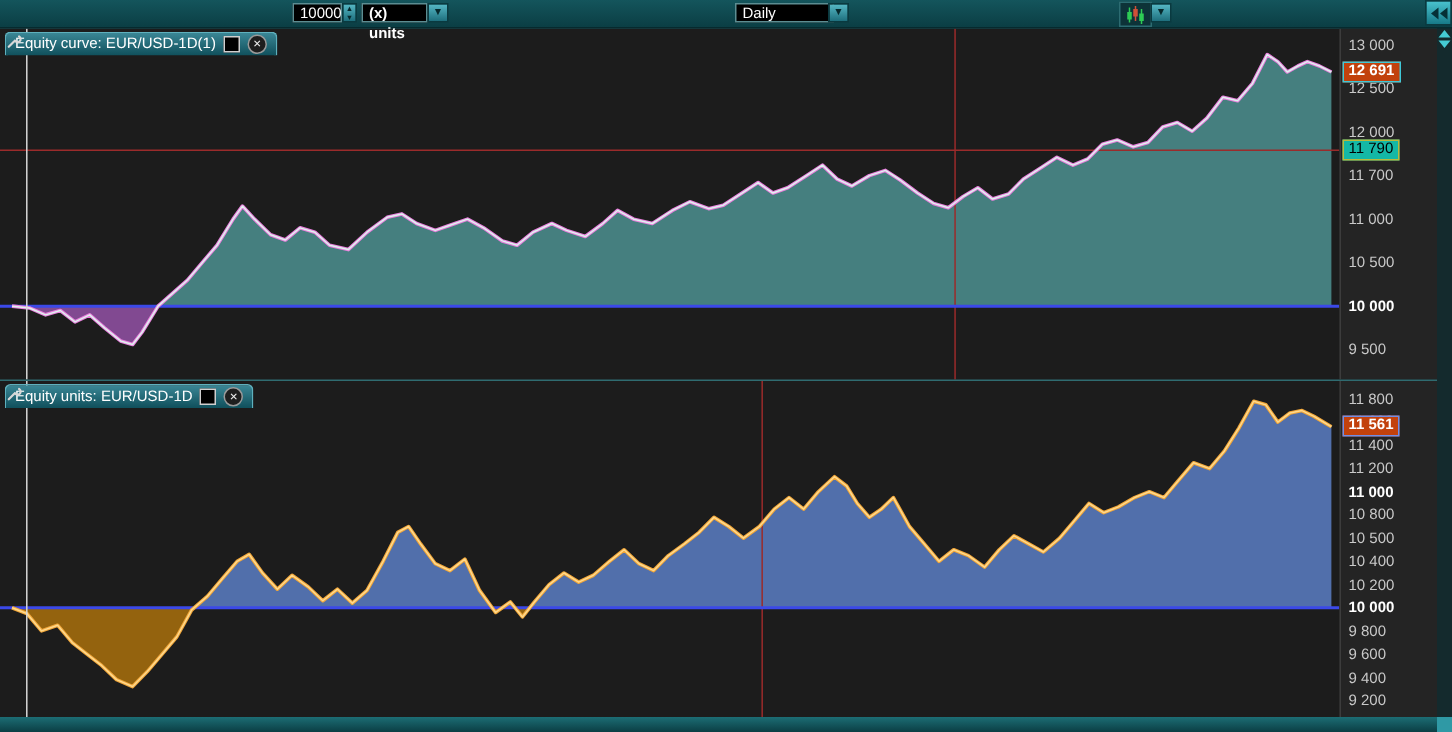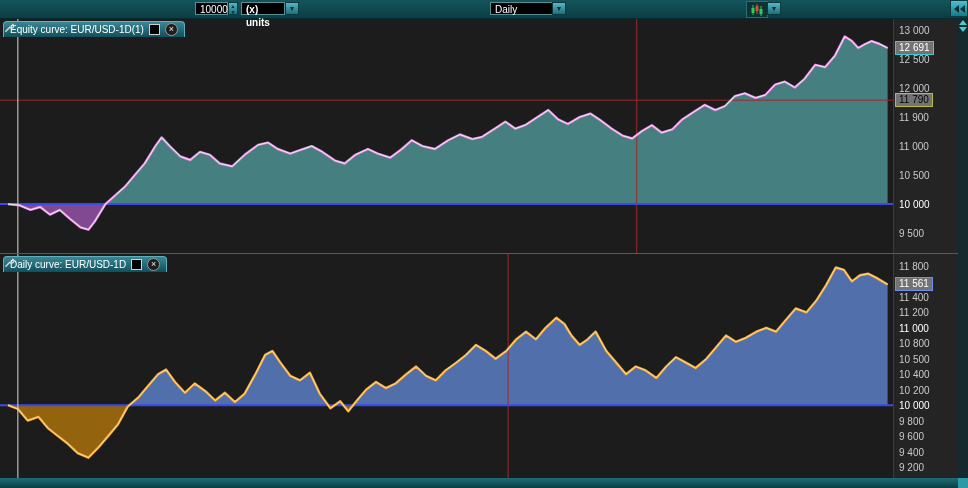--- a/index.html
+++ b/index.html
@@ -26,25 +26,25 @@
             border-right:5px solid #053036;}
 
   
   .panel{position:absolute;left:0;width:968px;background:#1c1c1c;}
   .panel.top{top:18px;height:235px;border-top:1px solid #2f6b70;box-sizing:border-box;}
   .panel.bottom{top:253px;height:225px;border-top:1px solid #2f6b70;box-sizing:border-box;}
   .panel svg{position:absolute;left:0;top:0;display:block;}
   .axis{position:absolute;left:893px;top:0;width:65px;height:100%;
         background:#242424;border-left:1px solid #3c3c3c;box-sizing:border-box;}
   .tick{position:absolute;left:5px;font-size:10px;color:#c9c9c9;white-space:nowrap;line-height:11px;}
-  .tick.b{color:#ffffff;font-weight:normal;}
+  .tick.b{color:#ffffff;font-weight:bold;}
   .badge{position:absolute;left:1px;font-size:10px;line-height:12px;padding:0 3px;border:1px solid;
          white-space:nowrap;z-index:3;}
-  .badge.last{color:#fff;background:#737373;}
-  .badge.price{color:#000;background:#737373;border-color:#b9b93c;}
+  .badge.last{color:#fff;background:#c2410c;font-weight:bold;}
+  .badge.price{color:#000;background:#14b8a6;border-color:#b9b93c;}
 
   .tab{position:absolute;top:2px;left:3px;height:15px;display:flex;align-items:center;gap:5px;
        padding:0 6px;background:linear-gradient(#3a8695,#10505c);border:1px solid #5fb0bd;border-bottom:none;
        border-radius:4px 4px 0 0;color:#fff;font-size:10px;z-index:4;cursor:pointer;}
   .tab .sq{width:9px;height:9px;background:#000;border:1px solid #cfcfcf;}
   .tab .cls{width:11px;height:11px;border-radius:50%;background:#1e1e1e;border:1px solid #9a9a9a;
             color:#eee;font-size:9px;line-height:10px;text-align:center;cursor:pointer;}
 
   
   .right-strip{position:absolute;left:958px;top:18px;width:10px;height:460px;background:#142a2d;z-index:5;}
@@ -106,21 +106,21 @@
         <line x1="0" y1="81.2" x2="893" y2="81.2" stroke="#9b2b2b" stroke-width="1"></line>
         <line x1="0" y1="185.1" x2="893" y2="185.1" stroke="#3b49e8" stroke-width="2"></line>
         <path d="M8.0 185.1 L19.6 186.3 L30.4 190.9 L40.2 188.0 L50.0 195.6 L59.8 190.9 L69.7 199.6 L80.4 208.3 L88.4 210.7 L94.7 202.5 L105.4 185.1 L115.2 176.4 L125.0 167.7 L134.8 156.1 L144.7 144.5 L155.4 127.1 L161.6 118.4 L169.7 127.1 L180.4 137.5 L190.2 141.0 L200.0 132.9 L209.9 135.8 L219.7 144.5 L232.2 147.4 L244.7 135.8 L258.1 125.9 L267.9 123.6 L277.7 130.0 L290.2 134.6 L300.0 131.2 L311.7 127.1 L322.4 132.9 L334.9 141.6 L344.7 144.5 L355.4 135.8 L367.9 130.0 L377.7 134.6 L390.2 138.7 L401.9 130.0 L411.7 121.3 L422.4 127.1 L434.9 130.0 L448.3 121.3 L459.9 115.5 L472.4 120.1 L482.2 117.8 L494.7 109.7 L505.4 102.7 L515.3 109.7 L525.1 106.2 L537.6 98.1 L548.3 91.1 L558.1 100.4 L567.9 105.0 L579.6 98.1 L590.3 94.6 L600.1 101.0 L611.7 109.7 L622.4 116.6 L632.2 119.5 L642.1 112.0 L651.9 106.2 L661.7 113.7 L672.4 110.3 L682.3 100.4 L694.8 92.3 L704.6 85.9 L715.3 91.1 L725.1 87.0 L734.9 77.2 L744.8 74.3 L755.5 78.9 L765.3 76.0 L775.1 65.6 L784.9 62.7 L794.8 68.5 L804.6 59.8 L815.3 45.8 L825.1 48.2 L835.0 36.6 L844.8 17.4 L851.9 22.1 L858.2 29.0 L865.3 25.0 L871.6 22.1 L879.6 25.0 L887.6 29.0" fill="none" stroke="#e882dd" stroke-width="2.4" stroke-linejoin="round"></path>
         <path d="M8.0 185.1 L19.6 186.3 L30.4 190.9 L40.2 188.0 L50.0 195.6 L59.8 190.9 L69.7 199.6 L80.4 208.3 L88.4 210.7 L94.7 202.5 L105.4 185.1 L115.2 176.4 L125.0 167.7 L134.8 156.1 L144.7 144.5 L155.4 127.1 L161.6 118.4 L169.7 127.1 L180.4 137.5 L190.2 141.0 L200.0 132.9 L209.9 135.8 L219.7 144.5 L232.2 147.4 L244.7 135.8 L258.1 125.9 L267.9 123.6 L277.7 130.0 L290.2 134.6 L300.0 131.2 L311.7 127.1 L322.4 132.9 L334.9 141.6 L344.7 144.5 L355.4 135.8 L367.9 130.0 L377.7 134.6 L390.2 138.7 L401.9 130.0 L411.7 121.3 L422.4 127.1 L434.9 130.0 L448.3 121.3 L459.9 115.5 L472.4 120.1 L482.2 117.8 L494.7 109.7 L505.4 102.7 L515.3 109.7 L525.1 106.2 L537.6 98.1 L548.3 91.1 L558.1 100.4 L567.9 105.0 L579.6 98.1 L590.3 94.6 L600.1 101.0 L611.7 109.7 L622.4 116.6 L632.2 119.5 L642.1 112.0 L651.9 106.2 L661.7 113.7 L672.4 110.3 L682.3 100.4 L694.8 92.3 L704.6 85.9 L715.3 91.1 L725.1 87.0 L734.9 77.2 L744.8 74.3 L755.5 78.9 L765.3 76.0 L775.1 65.6 L784.9 62.7 L794.8 68.5 L804.6 59.8 L815.3 45.8 L825.1 48.2 L835.0 36.6 L844.8 17.4 L851.9 22.1 L858.2 29.0 L865.3 25.0 L871.6 22.1 L879.6 25.0 L887.6 29.0" fill="none" stroke="#dff3ef" stroke-width="1" stroke-linejoin="round"></path>
         <line x1="17.86" y1="0" x2="17.86" y2="235" stroke="#d8d8d8" stroke-width="1"></line>
       </svg>
     <div class="axis" id="axis-0">
         <div class="tick" style="top:6px">13 000</div>
         <div class="tick" style="top:35px">12 500</div>
         <div class="tick" style="top:64px">12 000</div>
-        <div class="tick" style="top:93px">11 900</div>
+        <div class="tick" style="top:93px">11 700</div>
         <div class="tick" style="top:122px">11 000</div>
         <div class="tick" style="top:151px">10 500</div>
         <div class="tick b" style="top:180px">10 000</div>
         <div class="tick" style="top:209px">9 500</div>
         <div class="badge last" style="top:22px;border-color:#3fc8d8">12 691</div>
         <div class="badge price" style="top:74px">11 790</div>
       </div>
     <div class="tab">
       <span>Equity curve: EUR/USD-1D(1)</span>
       <svg viewBox="0 0 12 12" width="11" height="11">
@@ -160,21 +160,21 @@
         <div class="tick" style="top:115px">10 400</div>
         <div class="tick" style="top:131px">10 200</div>
         <div class="tick b" style="top:146px">10 000</div>
         <div class="tick" style="top:162px">9 800</div>
         <div class="tick" style="top:177px">9 600</div>
         <div class="tick" style="top:193px">9 400</div>
         <div class="tick" style="top:208px">9 200</div>
         <div class="badge last" style="top:23px;border-color:#6f8fe8">11 561</div>
       </div>
     <div class="tab">
-      <span>Daily curve: EUR/USD-1D</span>
+      <span>Equity units: EUR/USD-1D</span>
       <svg viewBox="0 0 12 12" width="11" height="11">
         <path d="M2 10 L6 6 M9.5 2.5 a2.2 2.2 0 1 1 -3 3" stroke="#d8d8d8" stroke-width="1.6" fill="none" stroke-linecap="round"></path>
       </svg>
       <span class="sq"></span>
       <span class="cls">×</span>
     </div>
   </div>
 
   <div class="right-strip">
     <div class="scroll-arrows">

